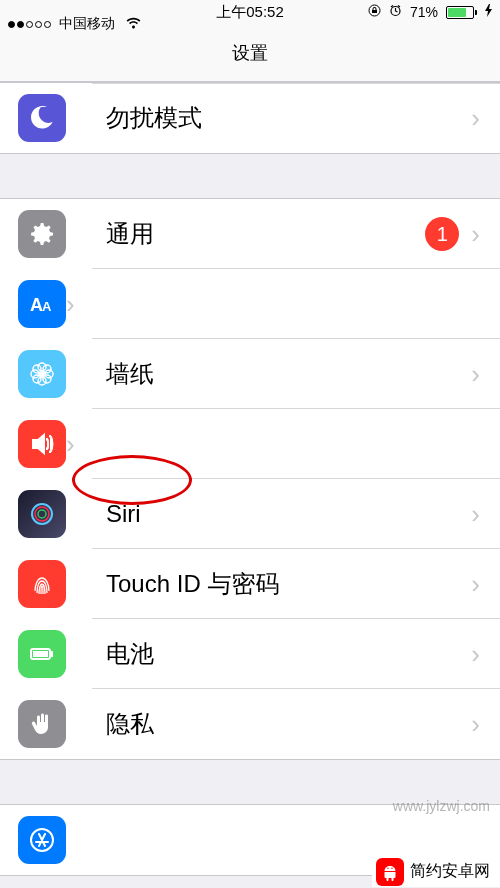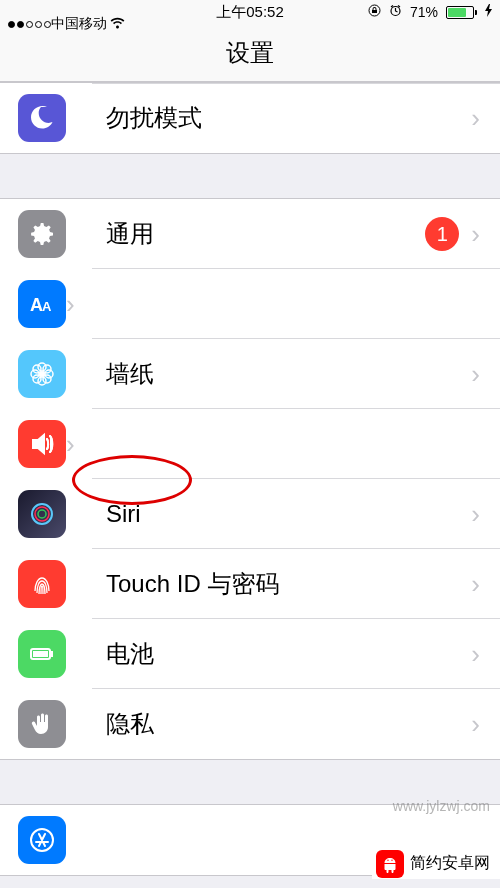--- a/index.html
+++ b/index.html
@@ -15,21 +15,21 @@
     
     .status-bar {
       height: 24px;
       background: #f9f9f9;
       display: flex;
       align-items: center;
       padding: 0 8px;
       font-size: 15px;
       position: relative;
     }
-    .status-left { display: flex; align-items: center; gap: 0; margin-top: 24px; }
+    .status-left { display: flex; align-items: center; gap: 8px; margin-top: 24px; }
     .signal-dots { display: flex; gap: 2px; }
     .signal-dot { width: 7px; height: 7px; border-radius: 50%; border: 1px solid #000; }
     .signal-dot.filled { background: #000; }
     .carrier { font-size: 14px; }
     .wifi-icon { margin-left: 2px; }
     .status-center { position: absolute; left: 50%; transform: translateX(-50%); font-weight: 500; }
     .status-right { margin-left: auto; display: flex; align-items: center; gap: 8px; font-size: 14px; }
     .battery { display: inline-flex; align-items: center; }
     .battery-body { width: 28px; height: 13px; border: 1px solid #000; border-radius: 2px; position: relative; }
     .battery-fill { position: absolute; left: 1px; top: 1px; bottom: 1px; width: 71%; background: #4cd964; border-radius: 1px; }
@@ -37,21 +37,21 @@
     
     
     .header {
       height: 58px;
       background: #f9f9f9;
       border-bottom: 1px solid #c8c7cc;
       display: flex;
       align-items: center;
       justify-content: center;
     }
-    .header-title { font-size: 24px; font-weight: 500; }
+    .header-title { font-size: 18px; font-weight: 500; }
     
     
     .settings-group {
       background: #fff;
       border-top: 1px solid #c8c7cc;
       border-bottom: 1px solid #c8c7cc;
     }
     .spacer { height: 44px; }
     
     .settings-row {
@@ -142,21 +142,21 @@
       right: 10px;
       bottom: 74px;
       font-size: 14px;
       color: rgba(120,120,120,0.55);
       z-index: 20;
       text-align: right;
     }
     .watermark2 {
       position: absolute;
       right: 0;
-      bottom: 9px;
+      bottom: 1px;
       background: #fff;
       padding: 5px 10px 5px 38px;
       font-size: 16px;
       z-index: 20;
       display:flex;
       align-items:center;
     }
     .wm-logo{
       position:absolute;
       left:4px;

